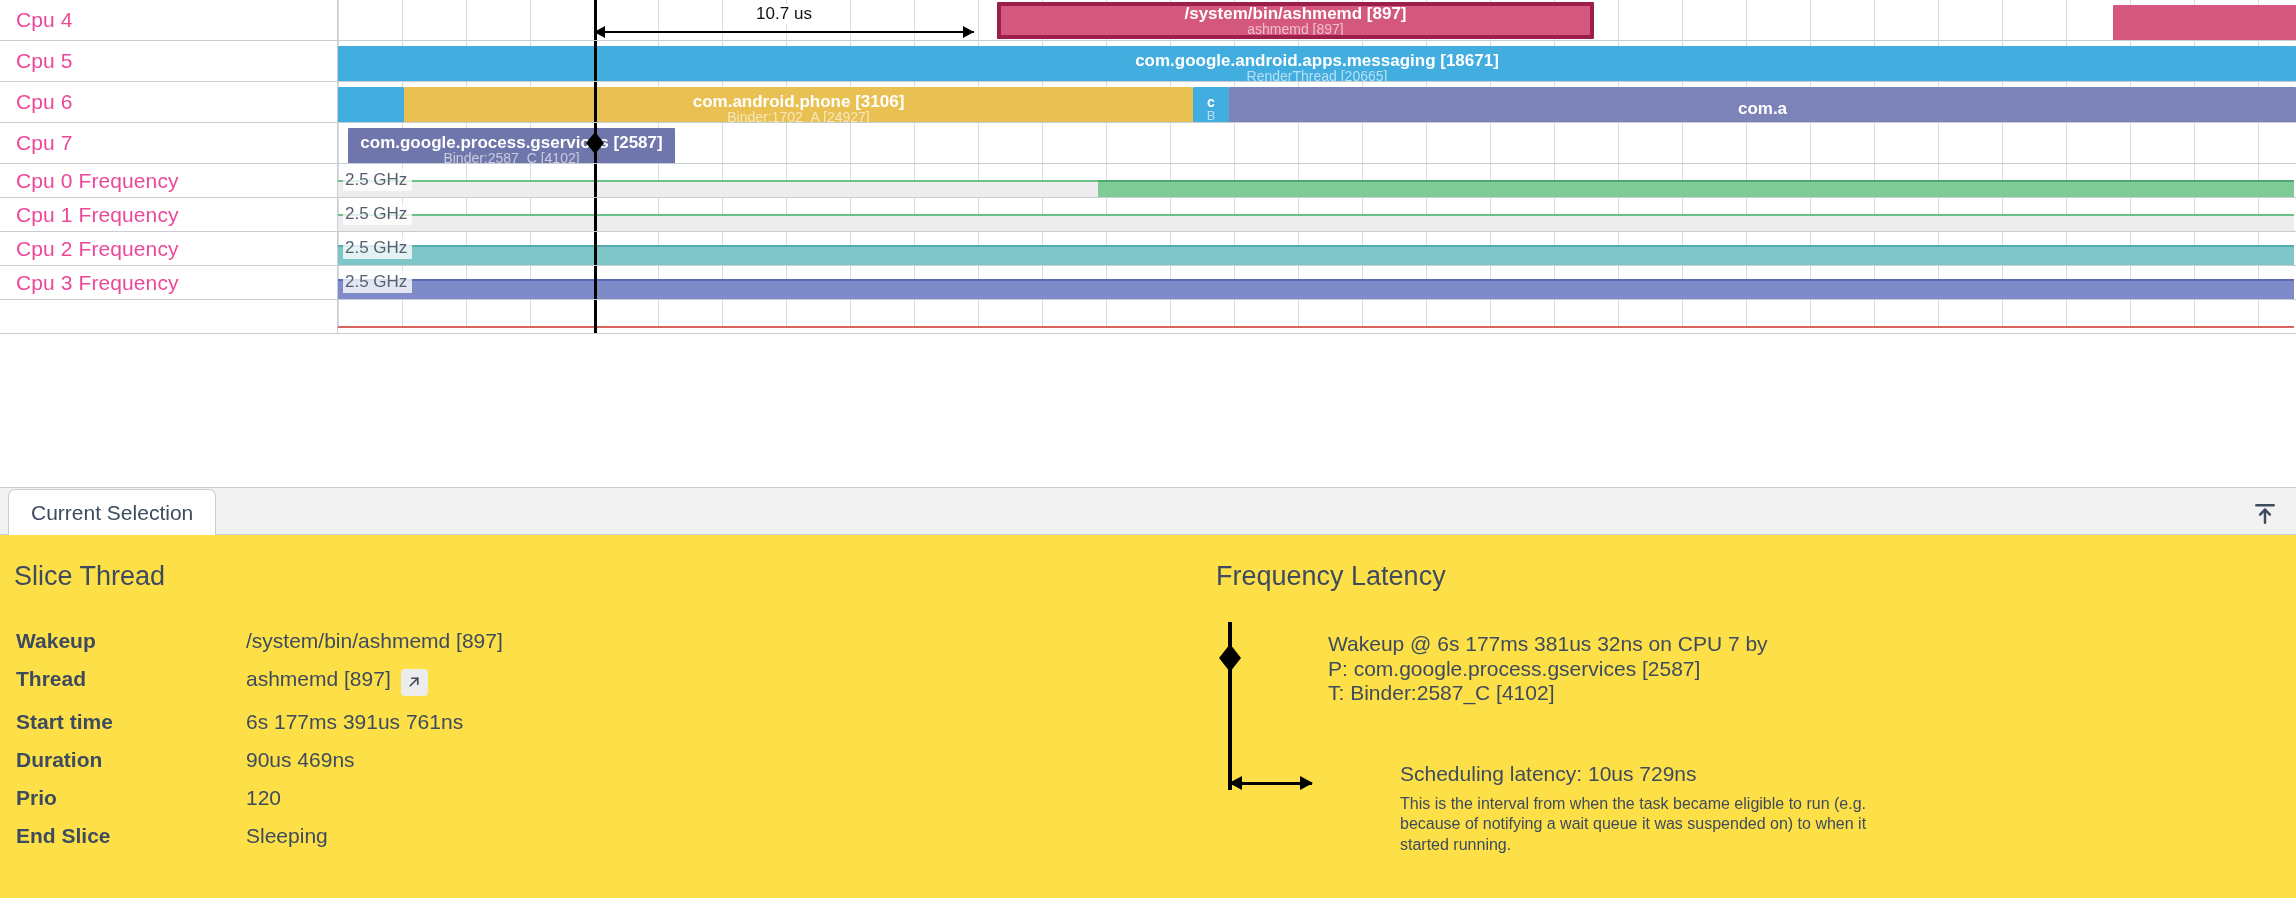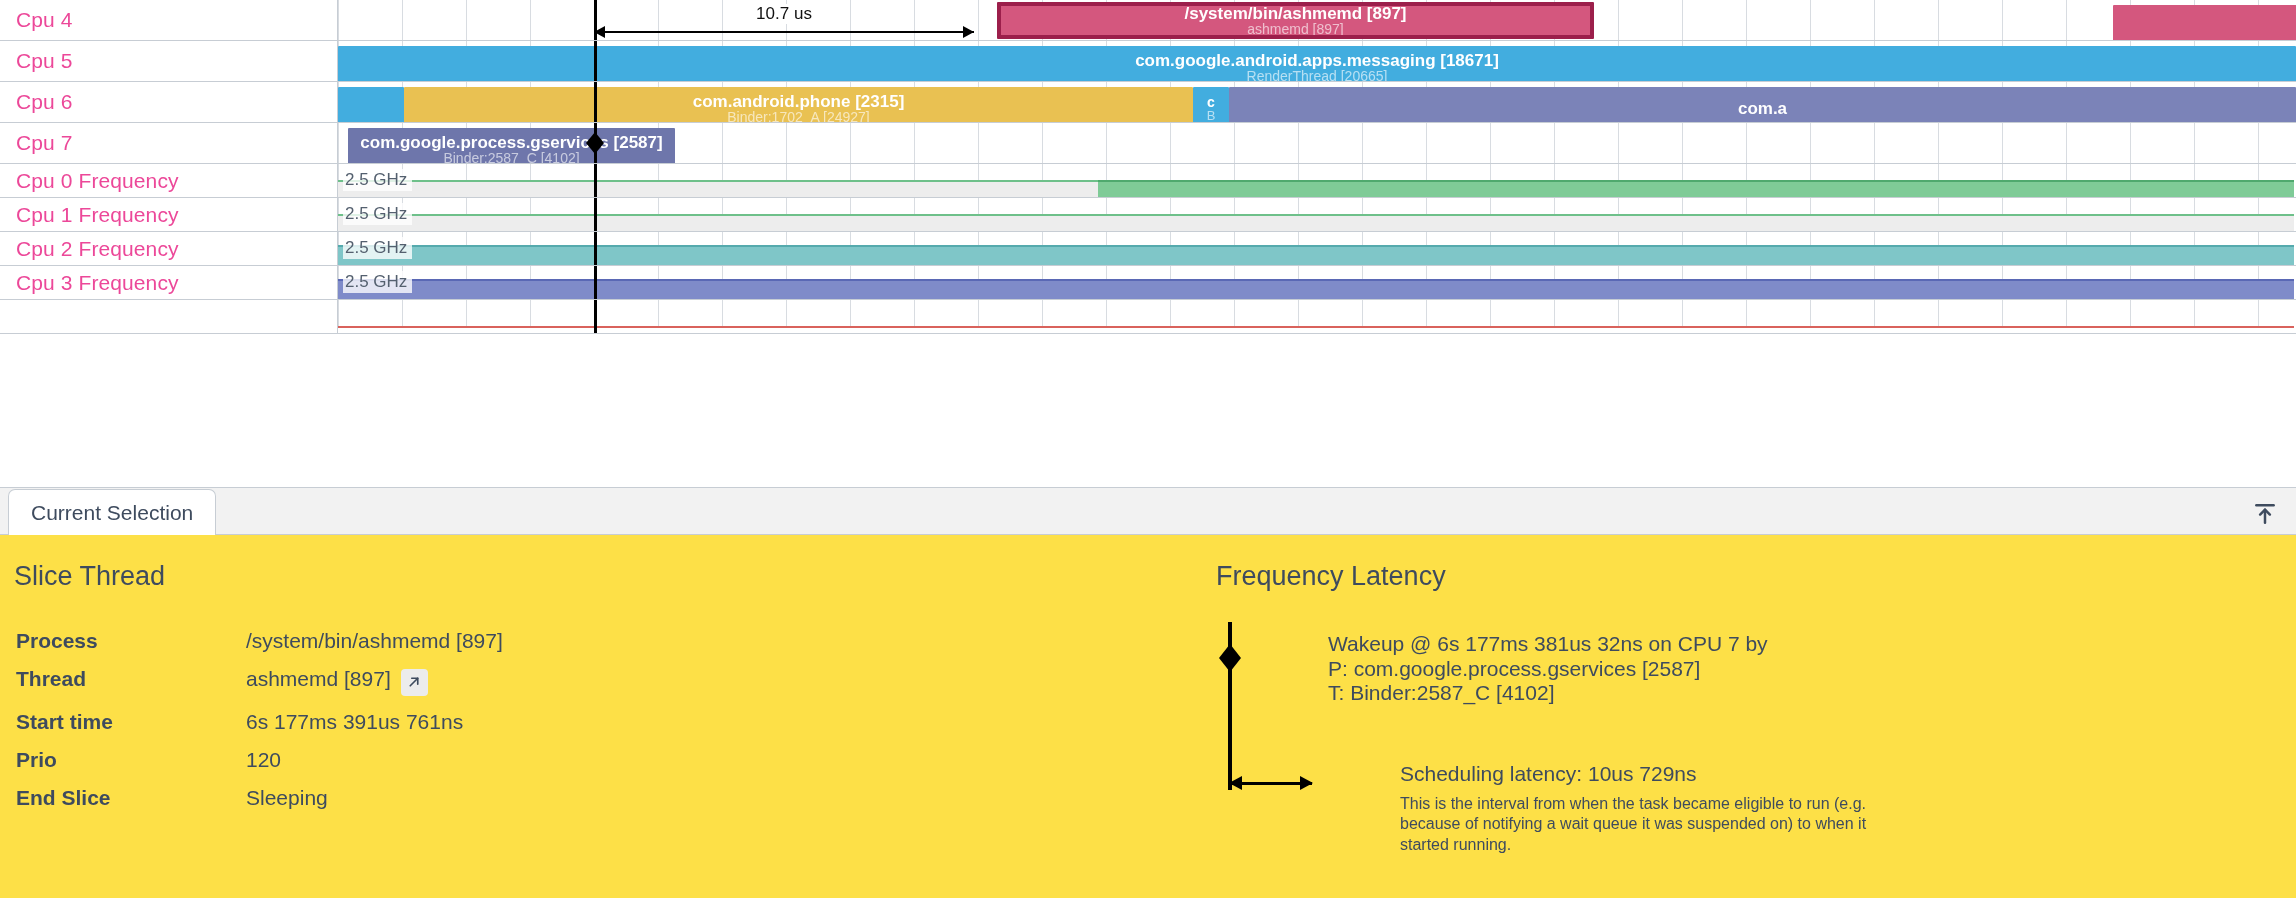--- a/index.html
+++ b/index.html
@@ -467,21 +467,21 @@
               <span style="left: 1536px;"></span>
               <span style="left: 1600px;"></span>
               <span style="left: 1664px;"></span>
               <span style="left: 1728px;"></span>
               <span style="left: 1792px;"></span>
               <span style="left: 1856px;"></span>
               <span style="left: 1920px;"></span>
             </div>
             <div class="slice" style="left: 0px; width: 66px; background: rgb(66, 173, 223);"></div>
             <div class="slice" style="left: 66px; width: 789px; background: rgb(233, 193, 82);">
-              <div class="s1">com.android.phone [2315]</div>
+              <div class="s1">com.android.phone [3106]</div>
               <div class="s2">Binder:1702_A [24927]</div>
             </div>
             <div class="slice narrow" style="left: 855px; width: 36px; background: rgb(66, 173, 223);">
               <div class="s1">c</div>
               <div class="s2">B</div>
             </div>
             <div class="slice" style="left: 891px; width: 1067px; background: rgb(123, 131, 184);">
               <div class="s1">com.a</div>
             </div>
             <div class="cursor-line" style="left: 256px; height: 100%;"></div>
@@ -780,37 +780,41 @@
       </div>
     </div>
 
     <div id="details-body">
 
       <div class="details-left">
         <h2 class="section-title">Slice Thread</h2>
         <table class="kv">
           <tbody id="kv-host">
               <tr>
-                <td class="k">Process</td>
+                <td class="k">Wakeup</td>
                 <td class="v"><span>/system/bin/ashmemd [897]</span></td>
               </tr>
               <tr>
                 <td class="k">Thread</td>
                 <td class="v"><span>ashmemd [897]</span><span class="goto-btn">
                     <svg width="18" height="18" viewBox="0 0 24 24" aria-hidden="true">
                       <path d="M7 17 L17 7" stroke="#3e4b5e" stroke-width="2.2" stroke-linecap="round"></path>
                       <path d="M9 7 H17 V15" fill="none" stroke="#3e4b5e" stroke-width="2.2" stroke-linecap="round" stroke-linejoin="round"></path>
                     </svg>
                   </span></td>
               </tr>
               <tr>
                 <td class="k">Start time</td>
                 <td class="v"><span>6s 177ms 391us 761ns</span></td>
               </tr>
               <tr>
+                <td class="k">Duration</td>
+                <td class="v"><span>90us 469ns</span></td>
+              </tr>
+              <tr>
                 <td class="k">Prio</td>
                 <td class="v"><span>120</span></td>
               </tr>
               <tr>
                 <td class="k">End Slice</td>
                 <td class="v"><span>Sleeping</span></td>
               </tr>
             </tbody>
         </table>
       </div>

